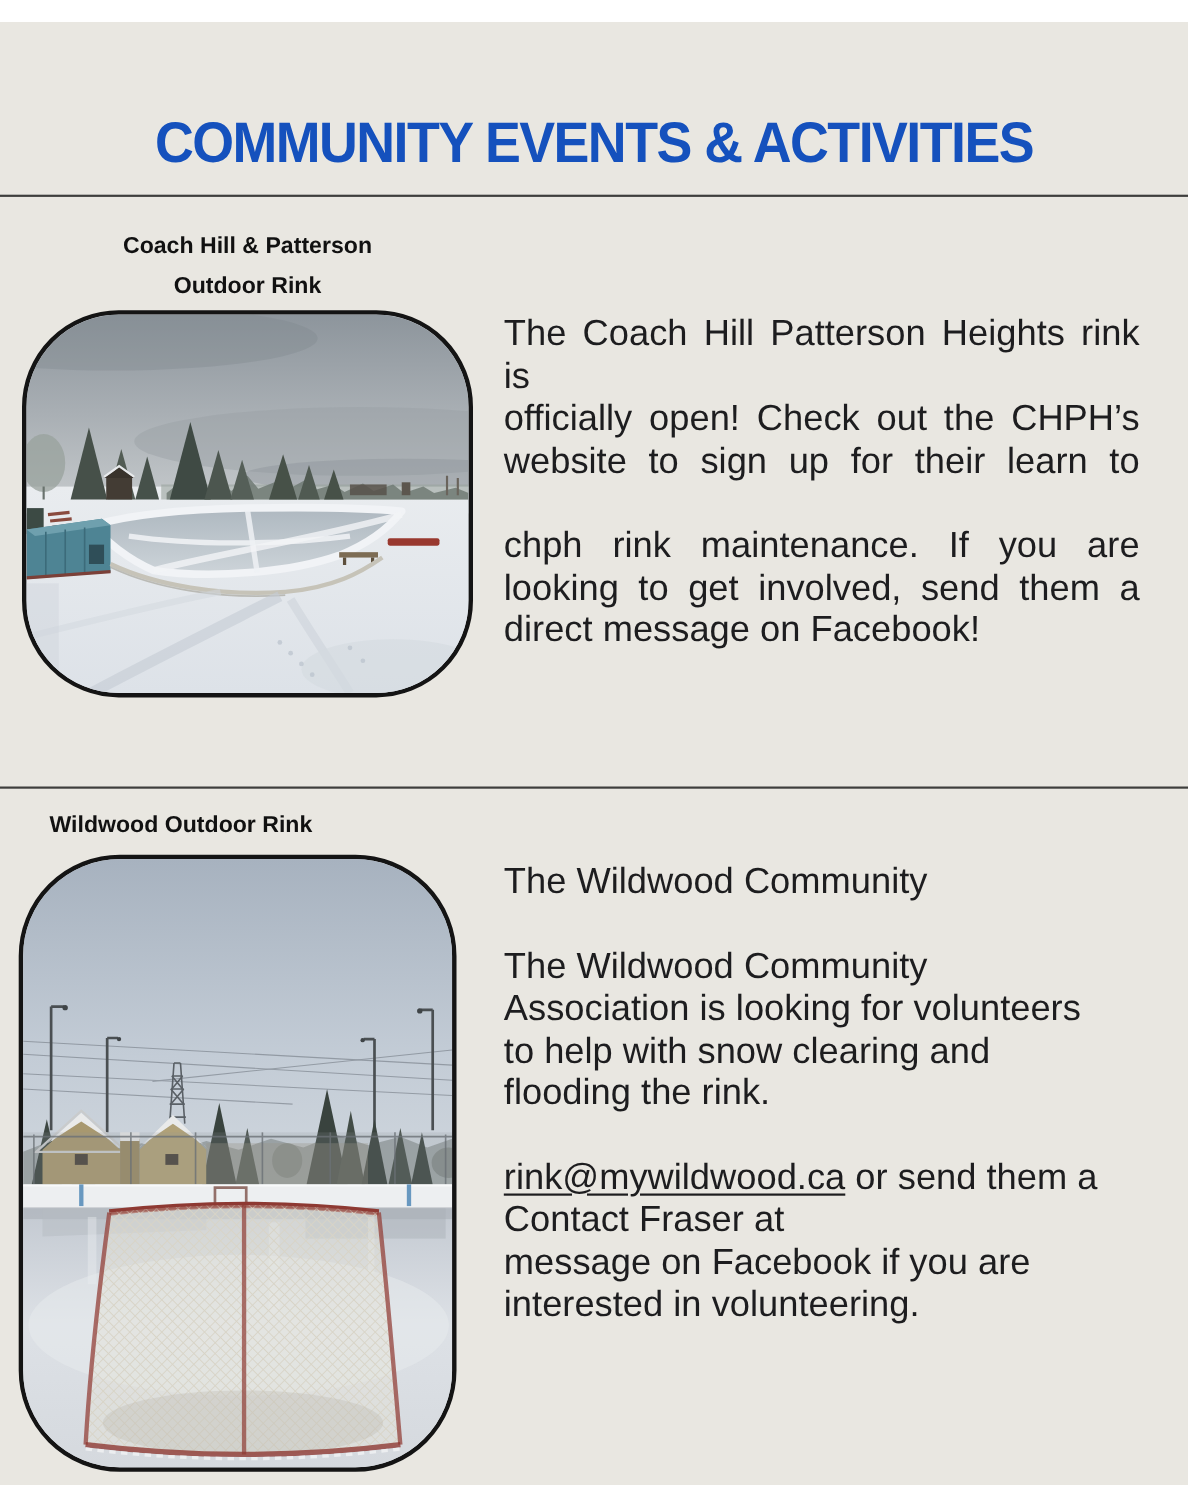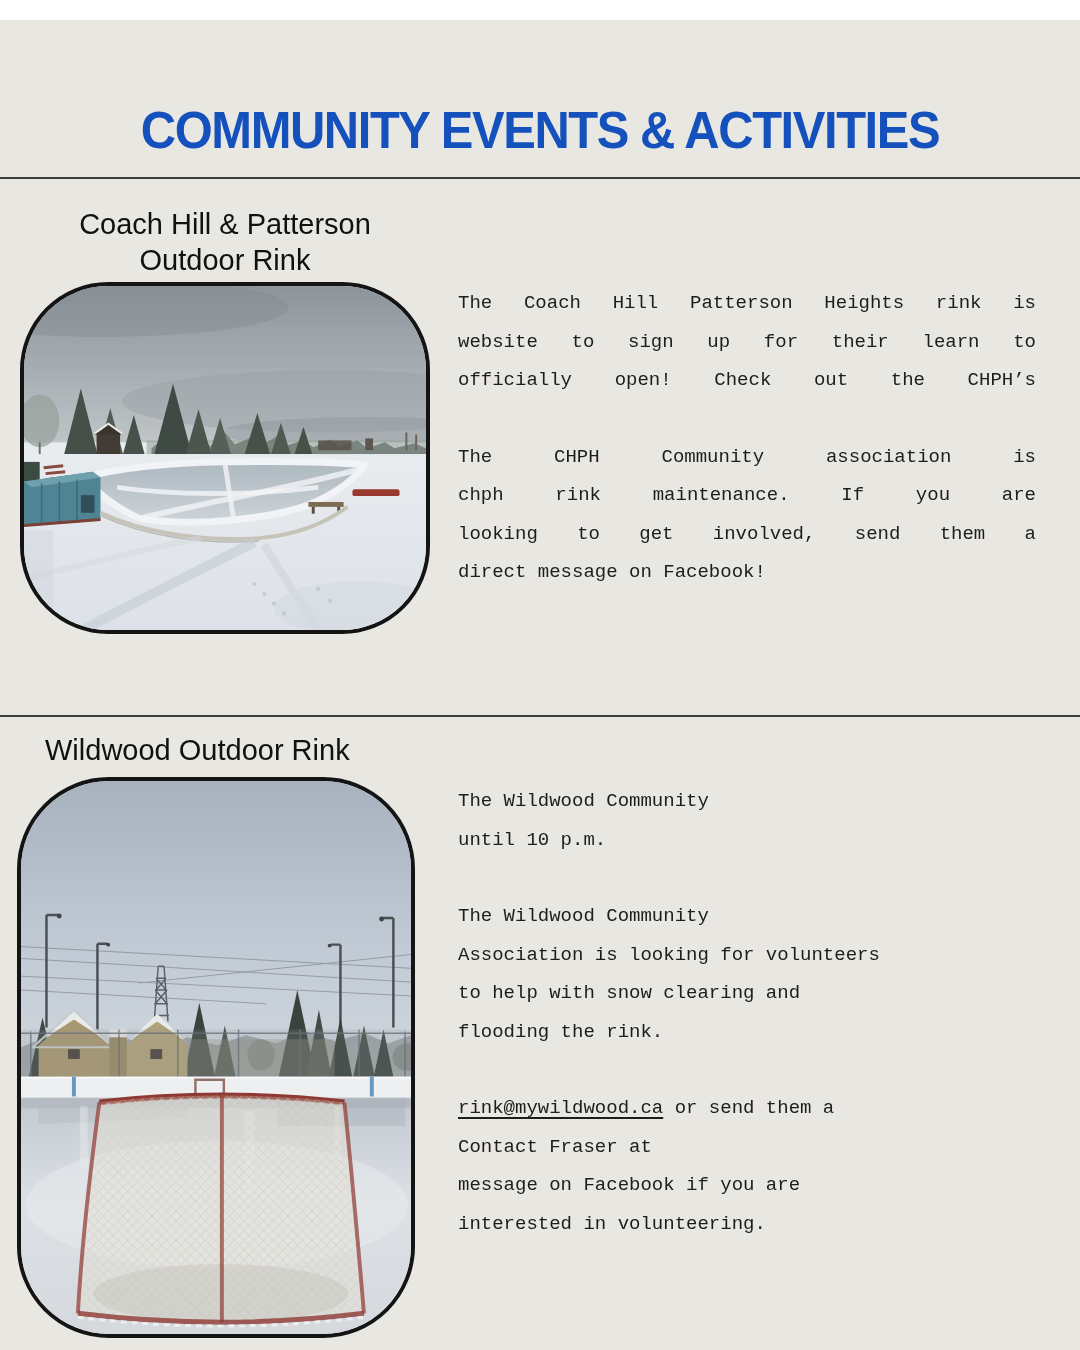--- a/index.html
+++ b/index.html
@@ -15,32 +15,32 @@
     position:absolute;top:80px;left:0;width:1080px;
     text-align:center;font-size:52px;font-weight:700;letter-spacing:-1.5px;
     color:var(--title_blue,#1551bd);
     transform:scaleX(.94);transform-origin:center;
     white-space:nowrap;
   }
   .hr{position:absolute;left:0;width:1080px;height:2px;background:var(--divider,#3e3e3c);}
   .hr1{top:157px}
   .hr2{top:695px}
   .bottom-bar{position:absolute;left:0;top:1344px;width:1080px;height:6px;background:var(--bottom_bar,#53565a);}
-  .h2{font-weight:400;font-size:29px;line-height:36px;color:#111;}
+  .h2{font-weight:700;font-size:21px;line-height:36px;color:#111;}
   .heading1{position:absolute;top:186px;left:20px;width:410px;text-align:center;}
   .heading2{position:absolute;top:712px;left:45px;}
   .photo{
     position:absolute;box-sizing:border-box;
     border:4px solid var(--photo_border,#141414);
     overflow:hidden;background:#cfd4d9;
   }
   .photo svg{display:block;width:100%;height:100%;}
   .photo1{top:262px;left:20px;width:410px;height:352px;border-radius:88px;}
   .photo2{top:757px;left:17px;width:398px;height:561px;border-radius:92px;}
-  .textcol{position:absolute;font-size:19px;line-height:38.5px;font-family:Liberation Mono, monospace;}
+  .textcol{position:absolute;font-size:33px;line-height:38.5px;}
   .col1{top:264px;left:458px;width:578px;}
   .col2{top:762px;left:458px;width:560px;}
   .textcol p{margin:0 0 38px 0;}
   .jl{display:block;text-align:justify;text-align-last:justify;}
   .ln{display:block;}
   .link{color:inherit;font-weight:700;text-decoration:underline;text-decoration-thickness:2.5px;text-underline-offset:4px;cursor:pointer;}
   .email{color:inherit;font-weight:400;text-decoration:underline;text-decoration-thickness:2px;text-underline-offset:4px;cursor:pointer;}
 </style>
 </head>
 <body>
@@ -140,25 +140,24 @@
         <circle cx="265" cy="335" r="2.2"></circle>
           <circle cx="300" cy="310" r="2.2"></circle>
           <circle cx="312" cy="322" r="2.2"></circle>
       </g>
     </svg>
   </div>
 
   <div class="textcol col1">
     <p>
       <span class="jl">The Coach Hill Patterson Heights rink is</span>
+      <span class="jl">officially open! Check out the CHPH’s</span>
       <span class="jl">website to sign up for their learn to</span>
-      <span class="jl">officially open! Check out the CHPH’s</span>
-    </p>
-    <p>
-      <span class="jl">The CHPH Community association is</span>
+    </p>
+    <p>
       <span class="jl">chph rink maintenance. If you are</span>
       <span class="jl">looking to get involved, send them a</span>
       <span class="ln">direct message on Facebook!</span>
     </p>
   </div>
 
   <div class="hr hr2"></div>
 
   <div class="heading2 h2">Wildwood Outdoor Rink</div>
 
@@ -272,21 +271,20 @@
         <path d="M80,326 Q205,312 330,326" fill="none" stroke="#8e3a33" stroke-width="4" opacity="0.45"></path>
         <path d="M58,540 Q204,558 350,540" fill="none" stroke="#8e3a33" stroke-width="5" opacity="0.8"></path>
         <path d="M58,544 Q204,562 350,544" fill="none" stroke="#eceef0" stroke-width="3" stroke-dasharray="6 5"></path>
       </g>
     </svg>
   </div>
 
   <div class="textcol col2">
     <p>
       <span class="ln">The Wildwood Community</span>
-      <span class="ln">until 10 p.m.</span>
     </p>
     <p>
       <span class="ln">The Wildwood Community</span>
       <span class="ln">Association is looking for volunteers</span>
       <span class="ln">to help with snow clearing and</span>
       <span class="ln">flooding the rink.</span>
     </p>
     <p>
       <span class="ln"><a class="email">rink@mywildwood.ca</a><span> or send them a</span></span>
       <span class="ln">Contact Fraser at</span>

